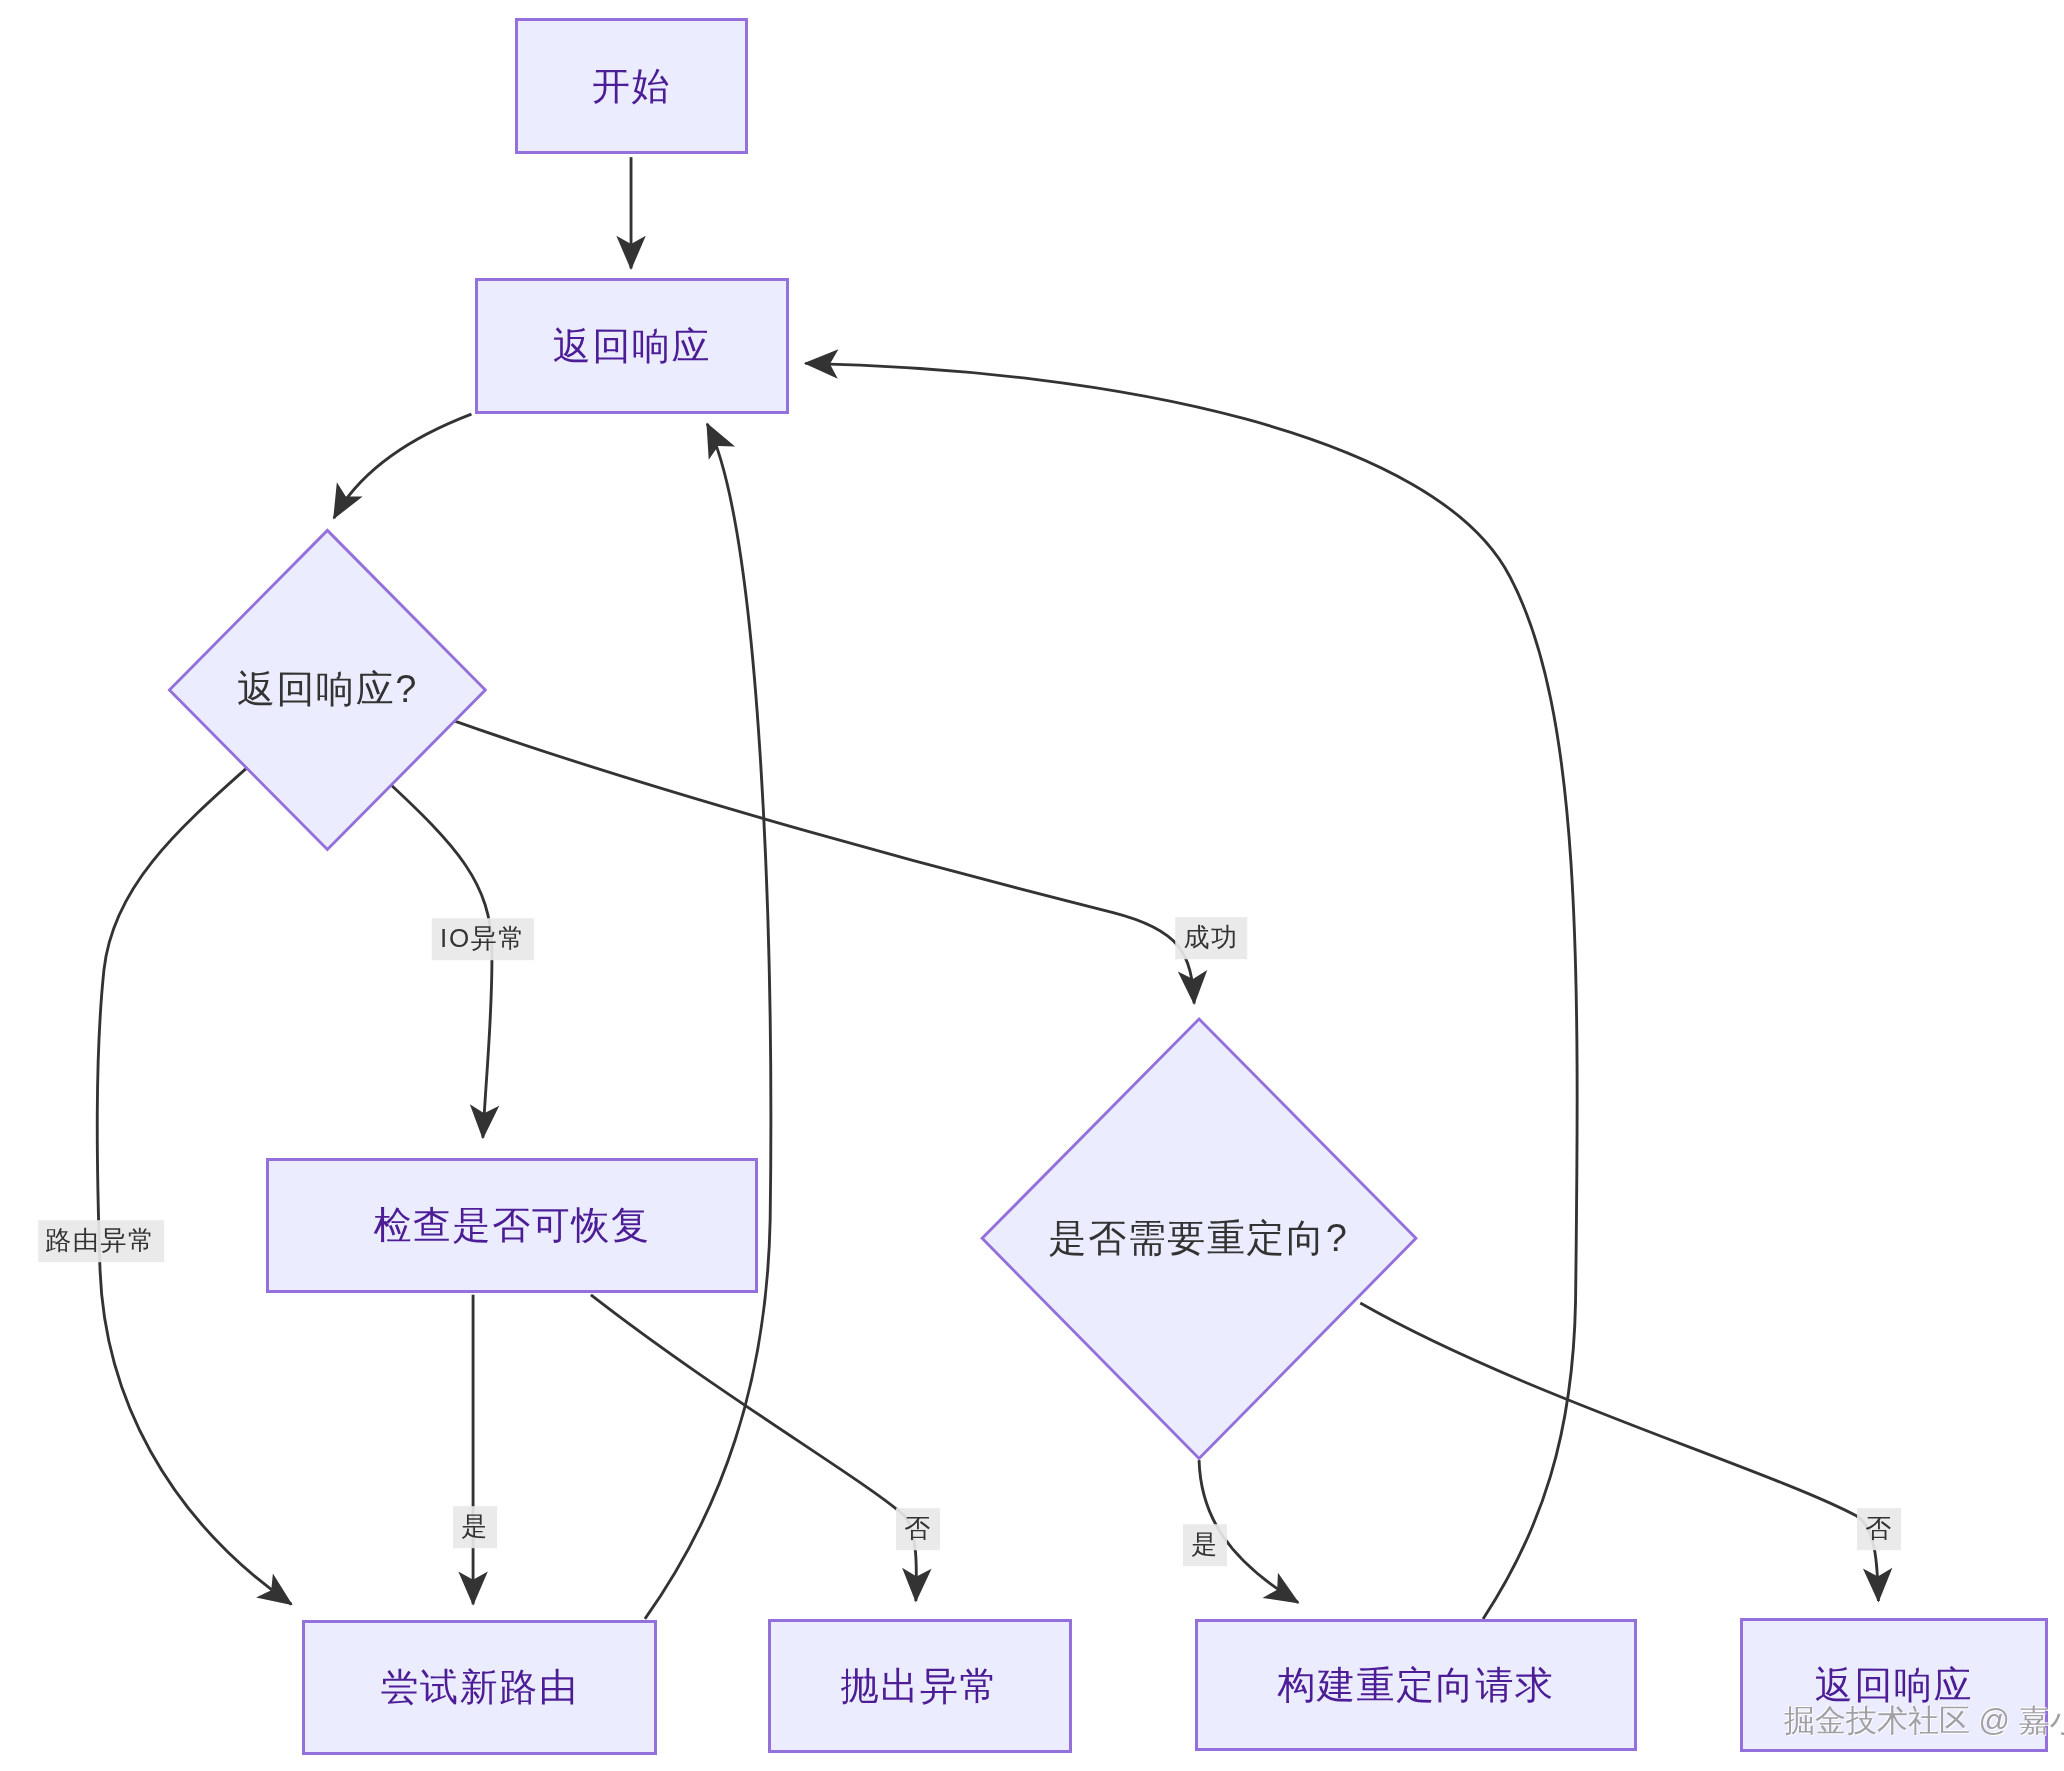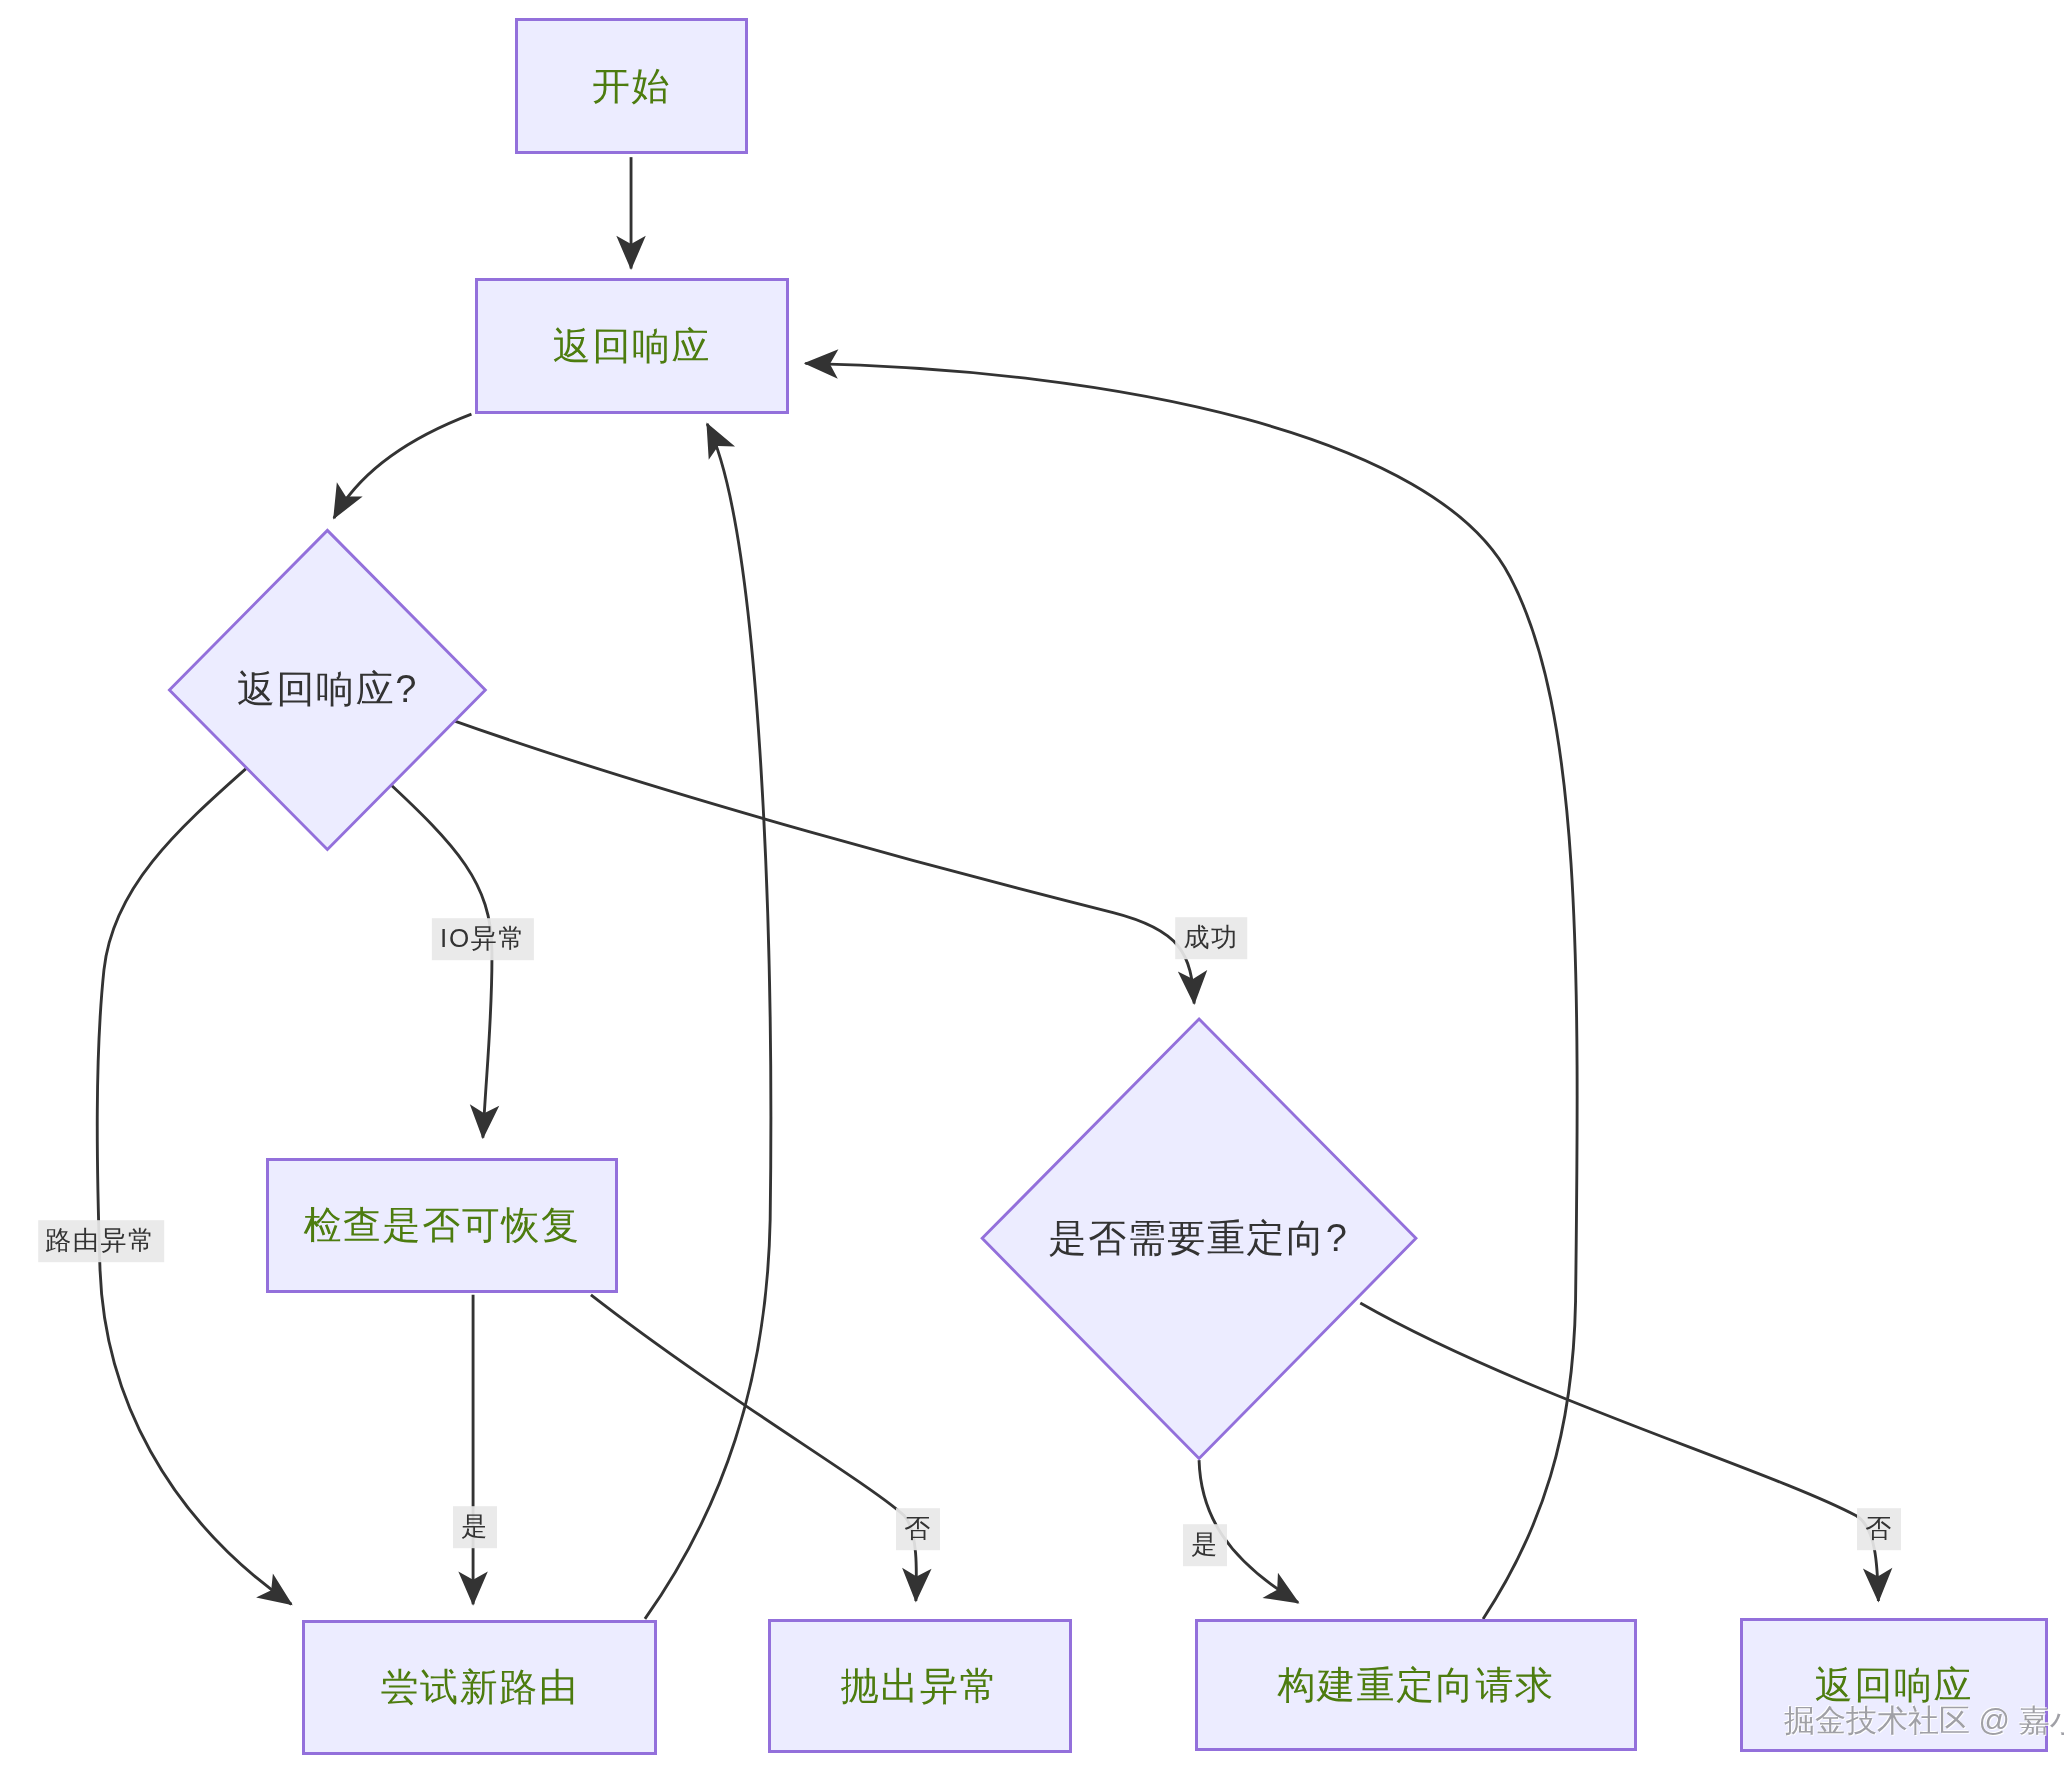--- a/index.html
+++ b/index.html
@@ -21,21 +21,21 @@
   .node {
     position: absolute;
     box-sizing: border-box;
     background: #ECECFF;
     border: 3.3px solid #9370DB;
     display: flex;
     align-items: center;
     justify-content: center;
     font-size: 38px;
     letter-spacing: 1.6px;
-    color: #4d7c0f;
+    color: #4c1d95;
     z-index: 3;
   }
   .diamond-label {
     position: absolute;
     display: flex;
     align-items: center;
     justify-content: center;
     font-size: 38px;
     letter-spacing: 1.6px;
     color: #333333;
@@ -97,21 +97,21 @@
   </svg>
 
   <div class="node" style="left:515px; top:18px; width:233px; height:136px;">
     <span>开始</span>
   </div>
 
   <div class="node" style="left:475px; top:278px; width:314px; height:136px;">
     <span>返回响应</span>
   </div>
 
-  <div class="node" style="left:266px; top:1158px; width:352px; height:135px;">
+  <div class="node" style="left:266px; top:1158px; width:492px; height:135px;">
     <span>检查是否可恢复</span>
   </div>
 
   <div class="node" style="left:302px; top:1620px; width:355px; height:135px;">
     <span>尝试新路由</span>
   </div>
 
   <div class="node" style="left:768px; top:1619px; width:304px; height:134px;">
     <span>抛出异常</span>
   </div>

